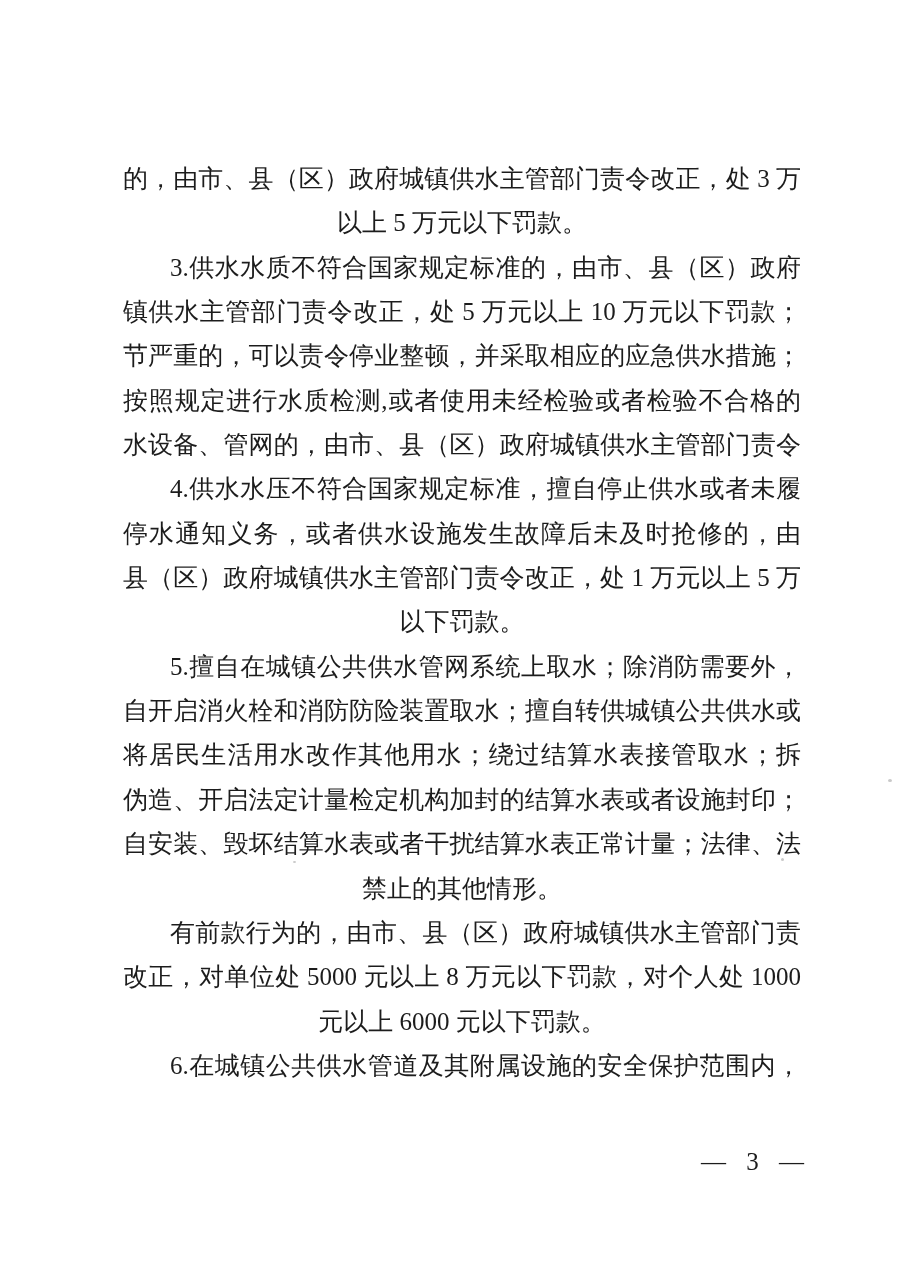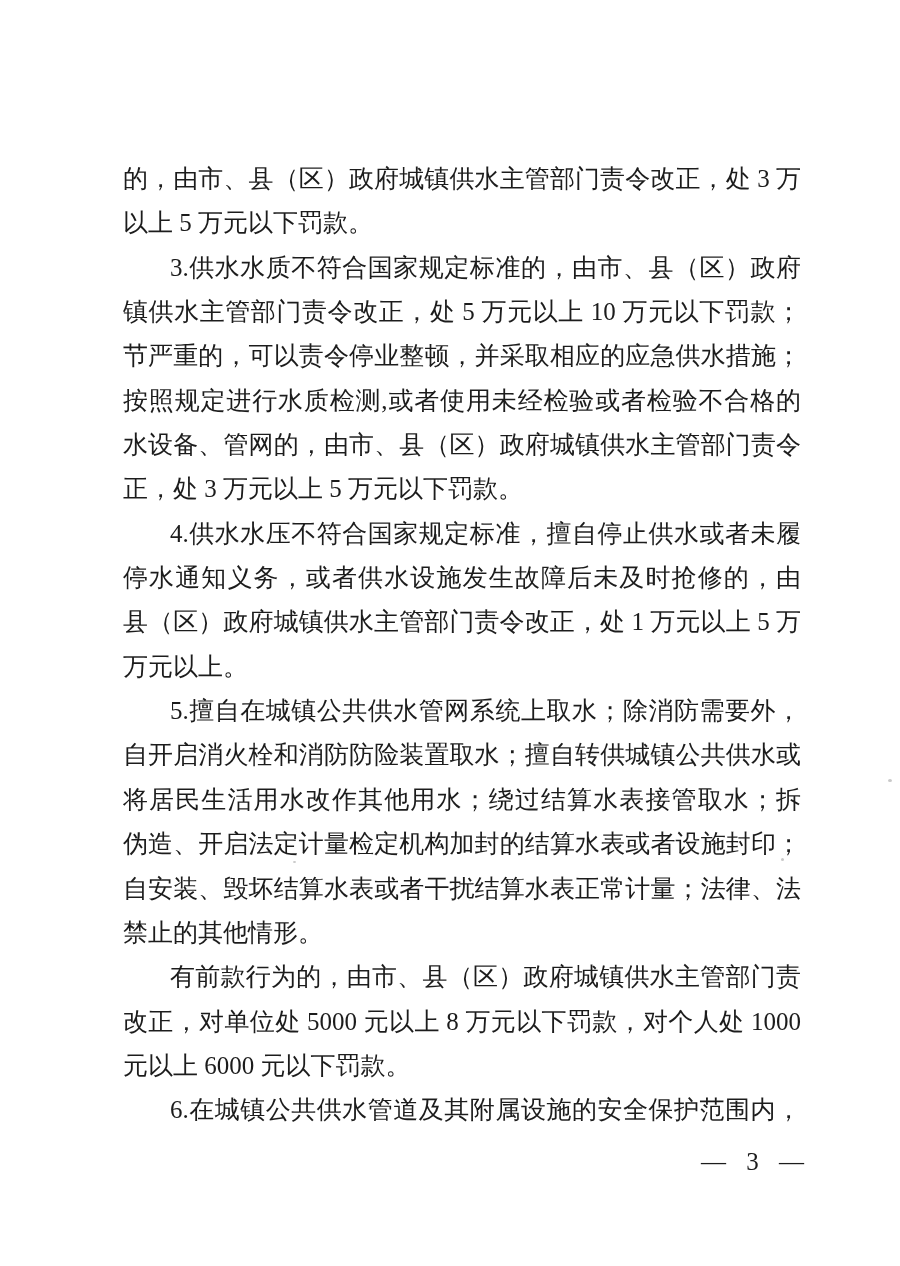--- a/index.html
+++ b/index.html
@@ -26,21 +26,21 @@
     width: 678px;
   }
   .line {
     font-size: 25px;
     line-height: 44.35px;
     height: 44.35px;
     color: #1c1c1c;
     white-space: normal;
     overflow: hidden;
     font-kerning: none;
-    text-align: left;
+    text-align: center;
   }
   .line.fill {
     text-align: justify;
     text-align-last: justify;
   }
   .line.indent {
     text-indent: 47px;
   }
   .page-number {
     position: absolute;
@@ -67,25 +67,24 @@
 <div class="page">
 
   <div class="doc-body">
       <div class="line fill">的，由市、县（区）政府城镇供水主管部门责令改正，处 3 万元</div>
       <div class="line">以上 5 万元以下罚款。</div>
       <div class="line indent fill">3.供水水质不符合国家规定标准的，由市、县（区）政府城</div>
       <div class="line fill">镇供水主管部门责令改正，处 5 万元以上 10 万元以下罚款；情</div>
       <div class="line fill">节严重的，可以责令停业整顿，并采取相应的应急供水措施；未</div>
       <div class="line fill">按照规定进行水质检测,或者使用未经检验或者检验不合格的供</div>
       <div class="line fill">水设备、管网的，由市、县（区）政府城镇供水主管部门责令改</div>
-      <div class="line">正，处 3 万元以上 5 万元以下罚款。</div>
       <div class="line indent fill">4.供水水压不符合国家规定标准，擅自停止供水或者未履行</div>
       <div class="line fill">停水通知义务，或者供水设施发生故障后未及时抢修的，由市、</div>
       <div class="line fill">县（区）政府城镇供水主管部门责令改正，处 1 万元以上 5 万元</div>
-      <div class="line">万元以上。</div>
+      <div class="line">以下罚款。</div>
       <div class="line indent fill">5.擅自在城镇公共供水管网系统上取水；除消防需要外，擅</div>
       <div class="line fill">自开启消火栓和消防防险装置取水；擅自转供城镇公共供水或者</div>
       <div class="line fill">将居民生活用水改作其他用水；绕过结算水表接管取水；拆除、</div>
       <div class="line fill">伪造、开启法定计量检定机构加封的结算水表或者设施封印；擅</div>
       <div class="line fill">自安装、毁坏结算水表或者干扰结算水表正常计量；法律、法规</div>
       <div class="line">禁止的其他情形。</div>
       <div class="line indent fill">有前款行为的，由市、县（区）政府城镇供水主管部门责令</div>
       <div class="line fill">改正，对单位处 5000 元以上 8 万元以下罚款，对个人处 1000</div>
       <div class="line">元以上 6000 元以下罚款。</div>
       <div class="line indent fill">6.在城镇公共供水管道及其附属设施的安全保护范围内，建</div>

